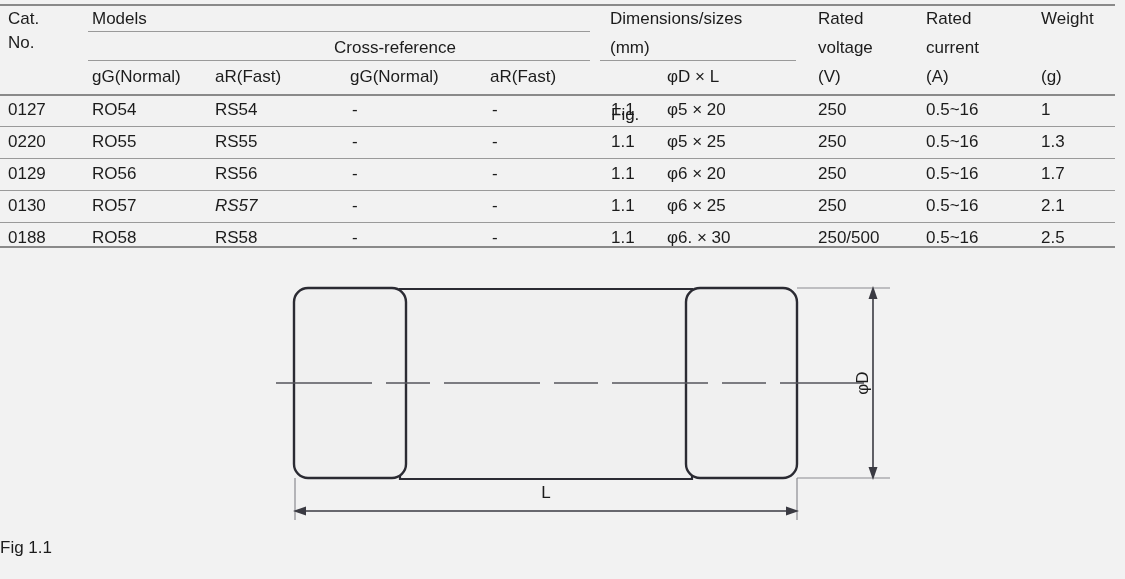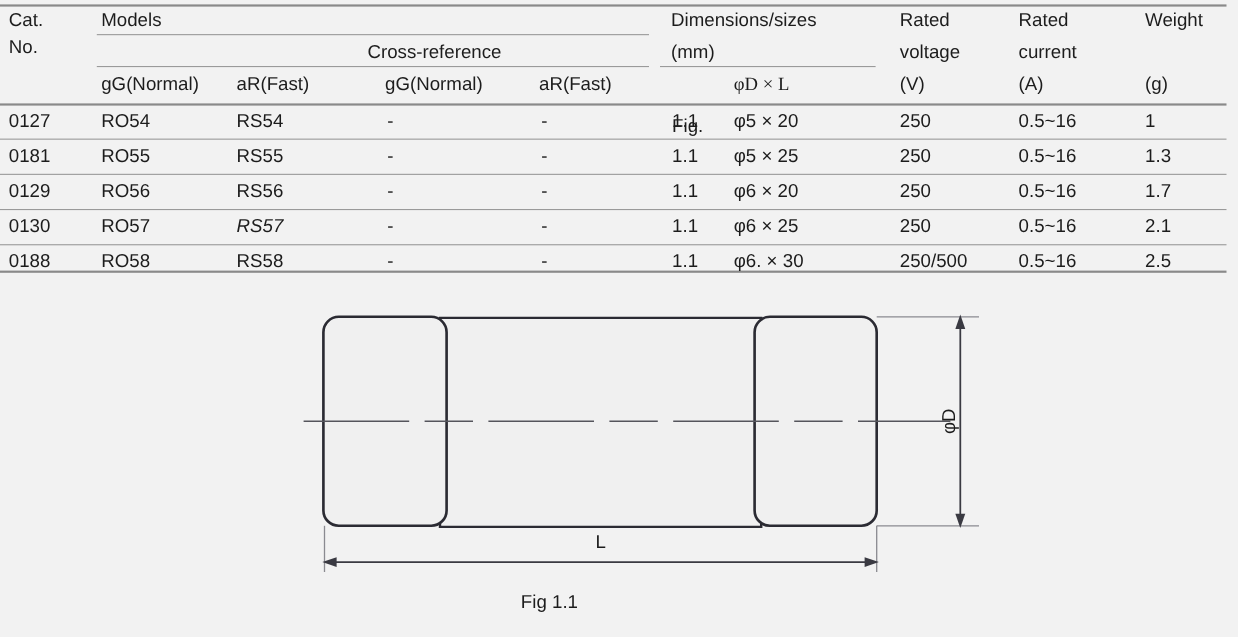--- a/index.html
+++ b/index.html
@@ -44,24 +44,23 @@
     left: 0;
     top: 255px;
     width: 1125px;
     height: 324px;
   }
   .fig-caption {
     position: absolute;
     left: 0;
     top: 538px;
     width: 949px;
-    text-align: center;
+    text-align: left;
     font-size: 17px;
     color: #1c1c1c;
-    margin-left: 25px;
   }
   svg { display: block; }
 </style>
 </head>
 <body>
 
 <div class="spec-table">
 
   <div class="rule thick" style="left:0px;   top:4px;   width:1115px;"></div>
   <div class="rule" style="left:88px;  top:31px;  width:502px;"></div>
@@ -84,37 +83,37 @@
   <div class="cell" style="left:818px; top:38px;">voltage</div>
   <div class="cell" style="left:926px; top:9px;">Rated</div>
   <div class="cell" style="left:926px; top:38px;">current</div>
   <div class="cell" style="left:1041px; top:9px;">Weight</div>
 
   <div class="cell" style="left:92px;   top:67px;">gG(Normal)</div>
   <div class="cell" style="left:215px;  top:67px;">aR(Fast)</div>
   <div class="cell" style="left:350px;  top:67px;">gG(Normal)</div>
   <div class="cell" style="left:490px;  top:67px;">aR(Fast)</div>
   <div class="cell" style="left:611px;  top:67px;margin-top:38px;">Fig.</div>
-  <div class="cell" style="left:667px;  top:67px;font-family:Liberation Serif, serif;">φD × L</div>
+  <div class="cell" style="left:667px;  top:67px;">φD × L</div>
   <div class="cell" style="left:818px;  top:67px;">(V)</div>
   <div class="cell" style="left:926px;  top:67px;">(A)</div>
   <div class="cell" style="left:1041px; top:67px;">(g)</div>
 
   <div class="cell" style="left:8px;    top:100px;">0127</div>
   <div class="cell" style="left:92px;   top:100px;">RO54</div>
   <div class="cell" style="left:215px;  top:100px;">RS54</div>
   <div class="cell" style="left:352px;  top:100px;">-</div>
   <div class="cell" style="left:492px;  top:100px;">-</div>
   <div class="cell" style="left:611px;  top:100px;">1.1</div>
   <div class="cell" style="left:667px;  top:100px;">φ5 × 20</div>
   <div class="cell" style="left:818px;  top:100px;">250</div>
   <div class="cell" style="left:926px;  top:100px;">0.5~16</div>
   <div class="cell" style="left:1041px; top:100px;">1</div>
 
-  <div class="cell" style="left:8px;    top:132px;">0181</div>
+  <div class="cell" style="left:8px;    top:132px;">0220</div>
   <div class="cell" style="left:92px;   top:132px;">RO55</div>
   <div class="cell" style="left:215px;  top:132px;">RS55</div>
   <div class="cell" style="left:352px;  top:132px;">-</div>
   <div class="cell" style="left:492px;  top:132px;">-</div>
   <div class="cell" style="left:611px;  top:132px;">1.1</div>
   <div class="cell" style="left:667px;  top:132px;">φ5 × 25</div>
   <div class="cell" style="left:818px;  top:132px;">250</div>
   <div class="cell" style="left:926px;  top:132px;">0.5~16</div>
   <div class="cell" style="left:1041px; top:132px;">1.3</div>
 

